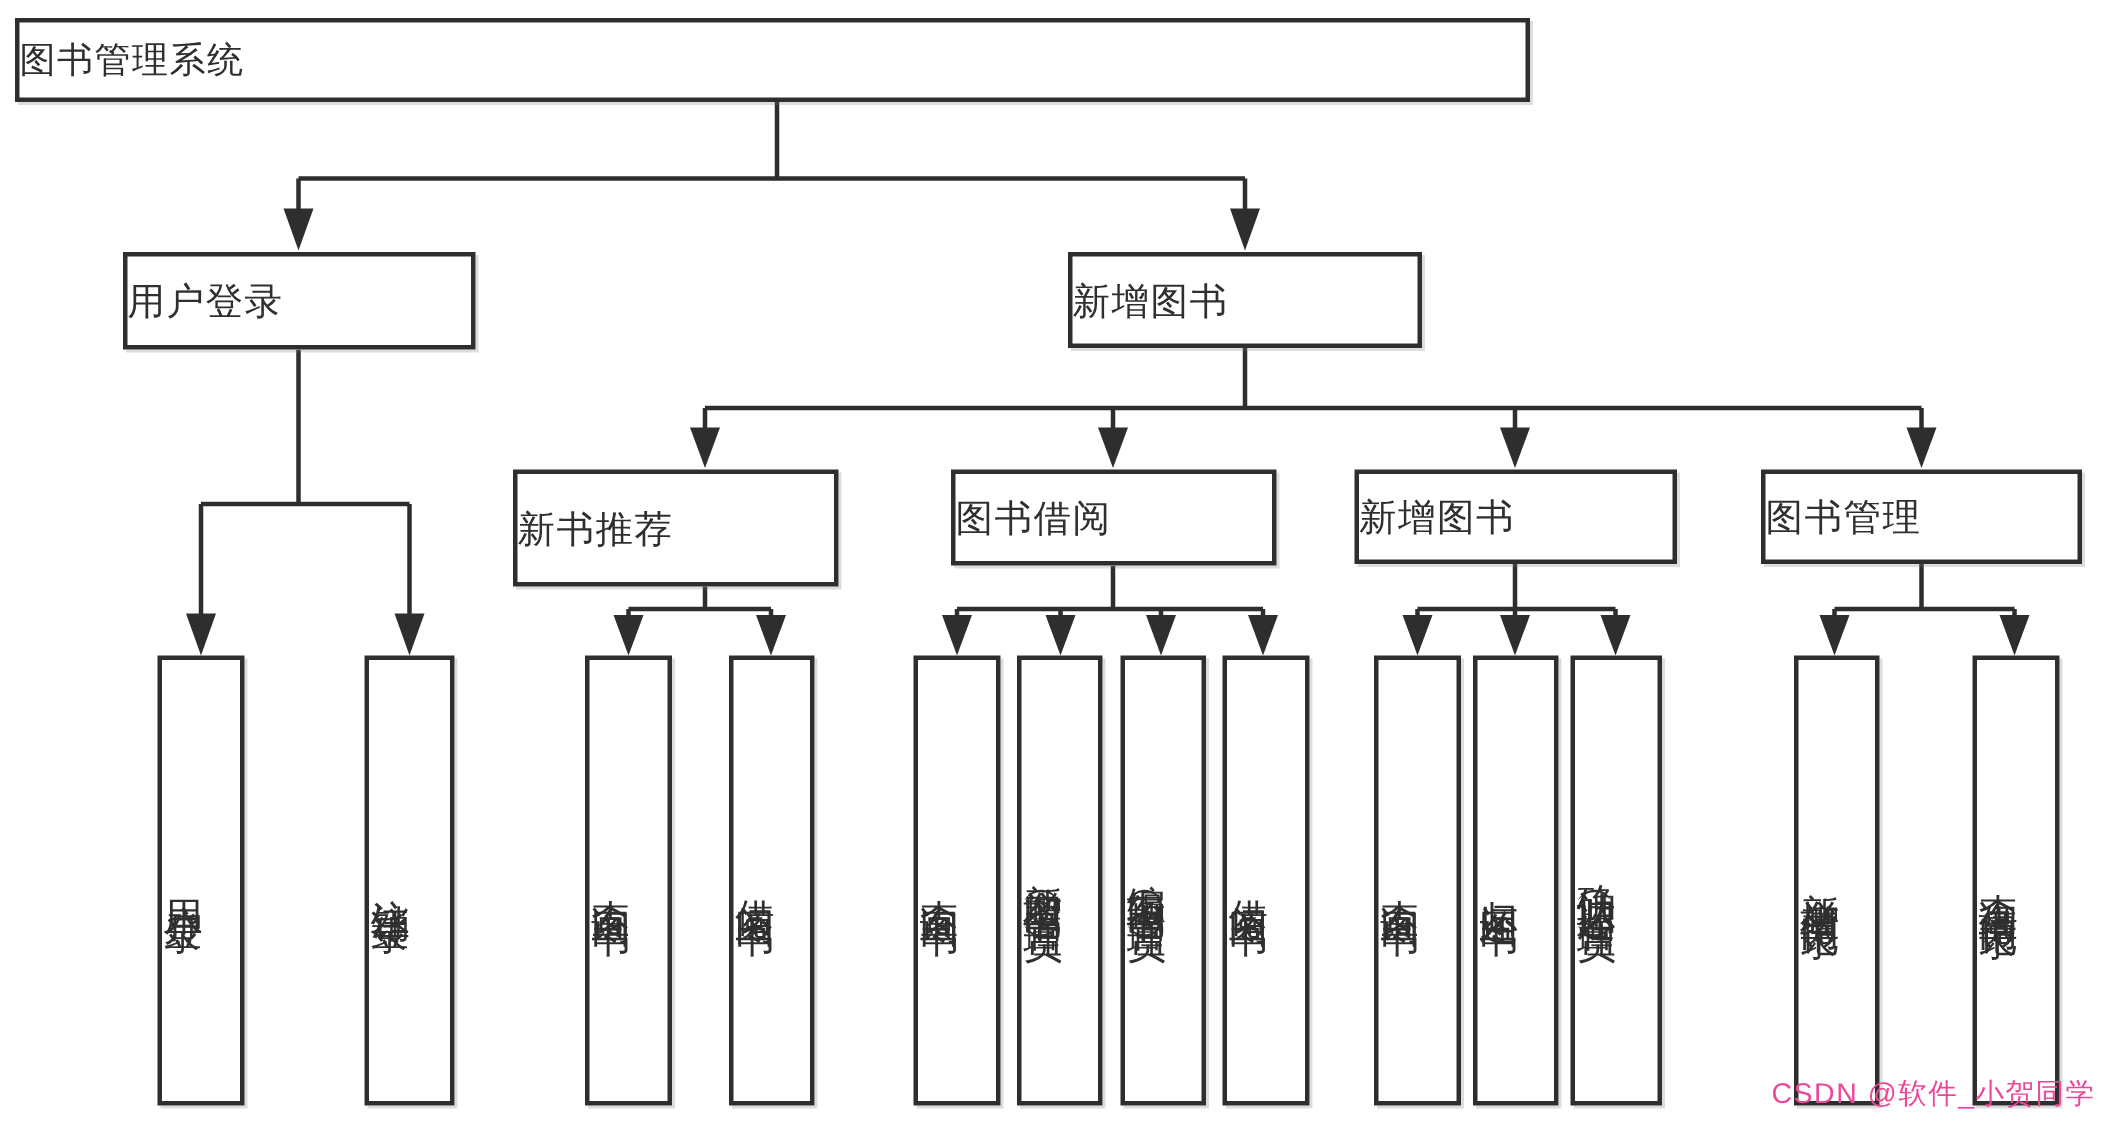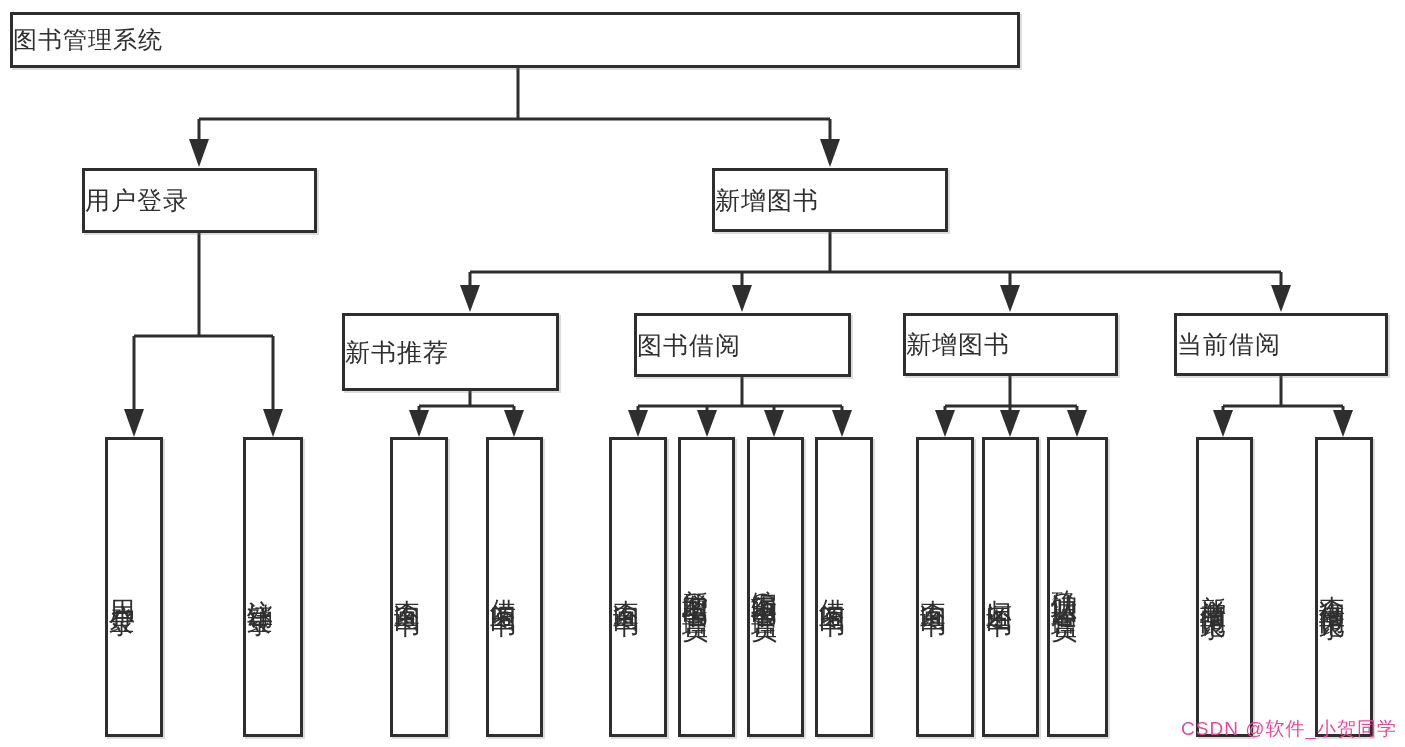--- a/index.html
+++ b/index.html
@@ -109,21 +109,21 @@
   <div class="node hbox" style="left:342px;top:313px;width:217px;height:78px">
     <span class="lbl">新书推荐</span>
   </div>
   <div class="node hbox" style="left:634px;top:313px;width:217px;height:64px">
     <span class="lbl">图书借阅</span>
   </div>
   <div class="node hbox" style="left:903px;top:313px;width:215px;height:63px">
     <span class="lbl">新增图书</span>
   </div>
   <div class="node hbox" style="left:1174px;top:313px;width:214px;height:63px">
-    <span class="lbl">当前借阅</span>
+    <span class="lbl">图书管理</span>
   </div>
 
   <div class="node vbox" style="left:105px;width:58px">
     <span class="vlbl">用户登录</span>
   </div>
   <div class="node vbox" style="left:243px;width:60px">
     <span class="vlbl">注销登录</span>
   </div>
 
   <div class="node vbox" style="left:390px;width:58px">

